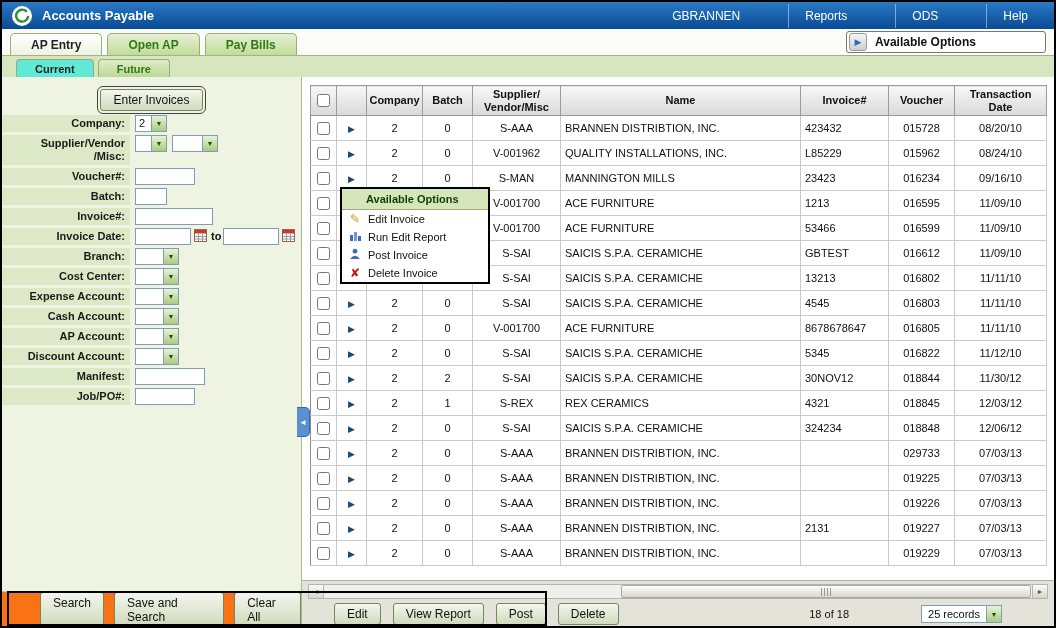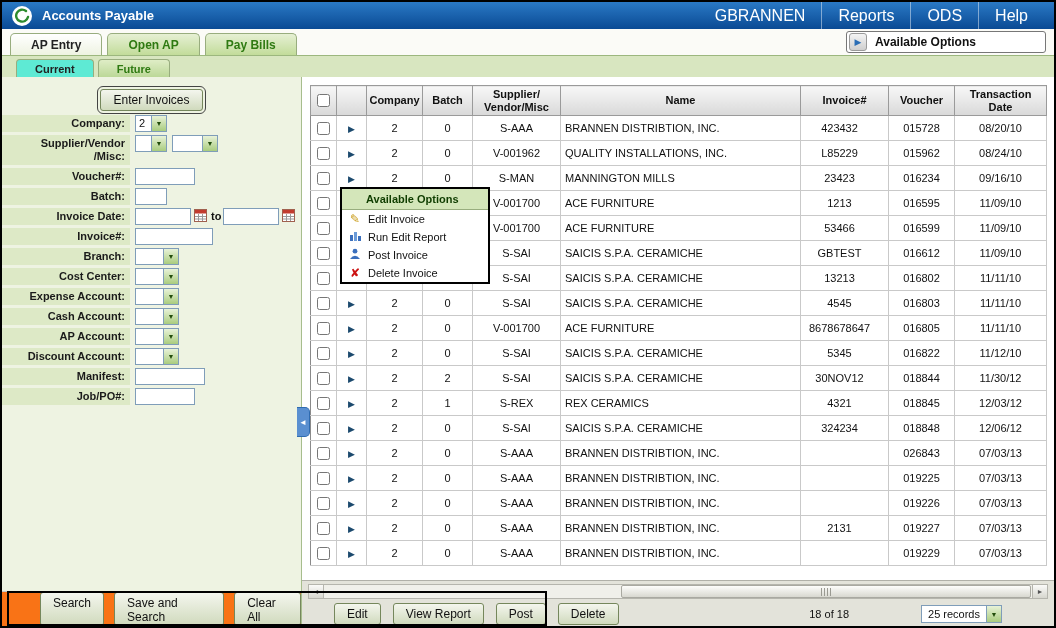--- a/index.html
+++ b/index.html
@@ -20,21 +20,21 @@
     display: flex; align-items: center;
     padding: 0 10px; color: #fff;
   }
   .logo {
     width: 20px; height: 20px; border-radius: 50%;
     background: #fff; margin-right: 10px;
     display: flex; align-items: center; justify-content: center;
     flex: 0 0 auto;
   }
   .header-title { font-weight: bold; font-size: 13px; }
-  .header-nav { margin-left: auto; display: flex; align-items: flex-end; font-size: 16px; }
+  .header-nav { margin-left: auto; display: flex; align-items: flex-end; font-size: 12px; gap: 32px; }
   .header-nav .nav-item { padding: 5px 16px; cursor: pointer; }
   .header-nav .nav-item.sep { border-left: 1px solid rgba(255,255,255,.45); }
 
   
   .tabbar {
     height: 26px; background: #fbfbf7;
     display: flex; align-items: flex-end;
     padding: 0 8px; position: relative;
   }
   .tab {
@@ -142,21 +142,21 @@
     height: 30px; white-space: pre-line; line-height: 13px; padding: 0 2px;
   }
   .inv-table td {
     border-right: 1px solid #c9c9c9; border-bottom: 1px solid #c9c9c9;
     height: 25px; font-size: 11px; padding: 0 4px;
     overflow: hidden; white-space: nowrap; background: #fff;
   }
   td.c-check, th.c-check, td.c-arrow { text-align: center; }
   td.c-company, td.c-batch, td.c-supplier, td.c-voucher, td.c-date { text-align: center; }
   td.c-name { text-align: left; }
-  td.c-invoice { text-align: center; padding-right: 14px; }
+  td.c-invoice { text-align: left; padding-right: 14px; }
   .row-arrow { color: #1c4a6e; font-size: 9px; cursor: pointer; }
   input[type=checkbox] { width: 13px; height: 13px; margin: 0; vertical-align: middle; cursor: pointer; }
 
   
   .context-menu {
     position: absolute; left: 38px; top: 110px; width: 150px;
     background: #fff; border: 2px solid #000; z-index: 40;
   }
   .cm-header {
     background: #d4e6ba; color: #0f3d00;
@@ -280,20 +280,25 @@
       <span class="flabel">Voucher#:</span>
       <input class="tinput w60" style="">
     </div>
 
     <div class="frow">
       <span class="flabel">Batch:</span>
       <input class="tinput w32" style="">
     </div>
 
     <div class="frow">
+      <span class="flabel">Invoice#:</span>
+      <input class="tinput w78" style="">
+    </div>
+
+    <div class="frow">
       <span class="flabel">Invoice Date:</span>
       <input class="tinput w56" style="">
       <span class="cal-icon">
         <svg width="13" height="13" viewBox="0 0 13 13">
             <rect x="0.5" y="0.5" width="12" height="12" fill="#fff" stroke="#a0604e"></rect>
             <rect x="1" y="1" width="11" height="3.5" fill="#c23b2e"></rect>
             <line x1="1" y1="7.5" x2="12" y2="7.5" stroke="#999"></line>
             <line x1="1" y1="10" x2="12" y2="10" stroke="#999"></line>
             <line x1="4.5" y1="5" x2="4.5" y2="12" stroke="#999"></line>
             <line x1="8.5" y1="5" x2="8.5" y2="12" stroke="#999"></line>
@@ -304,25 +309,20 @@
       <span class="cal-icon">
         <svg width="13" height="13" viewBox="0 0 13 13">
             <rect x="0.5" y="0.5" width="12" height="12" fill="#fff" stroke="#a0604e"></rect>
             <rect x="1" y="1" width="11" height="3.5" fill="#c23b2e"></rect>
             <line x1="1" y1="7.5" x2="12" y2="7.5" stroke="#999"></line>
             <line x1="1" y1="10" x2="12" y2="10" stroke="#999"></line>
             <line x1="4.5" y1="5" x2="4.5" y2="12" stroke="#999"></line>
             <line x1="8.5" y1="5" x2="8.5" y2="12" stroke="#999"></line>
           </svg>
       </span>
-    </div>
-
-    <div class="frow">
-      <span class="flabel">Invoice#:</span>
-      <input class="tinput w78" style="">
     </div>
 
     <div class="frow">
       <span class="flabel">Branch:</span>
       <span class="sel w46">
         <span class="sel-val"></span>
         <span class="sel-btn">▼</span>
       </span>
     </div>
 
@@ -558,21 +558,21 @@
     <td class="c-date">12/06/12</td>
   </tr>
           <tr>
     <td class="c-check"><input type="checkbox" style=""></td>
     <td class="c-arrow"><span class="row-arrow">▶</span></td>
     <td class="c-company">2</td>
     <td class="c-batch">0</td>
     <td class="c-supplier">S-AAA</td>
     <td class="c-name">BRANNEN DISTRIBTION, INC.</td>
     <td class="c-invoice"></td>
-    <td class="c-voucher">026843</td>
+    <td class="c-voucher">029733</td>
     <td class="c-date">07/03/13</td>
   </tr>
           <tr>
     <td class="c-check"><input type="checkbox" style=""></td>
     <td class="c-arrow"><span class="row-arrow">▶</span></td>
     <td class="c-company">2</td>
     <td class="c-batch">0</td>
     <td class="c-supplier">S-AAA</td>
     <td class="c-name">BRANNEN DISTRIBTION, INC.</td>
     <td class="c-invoice"></td>

